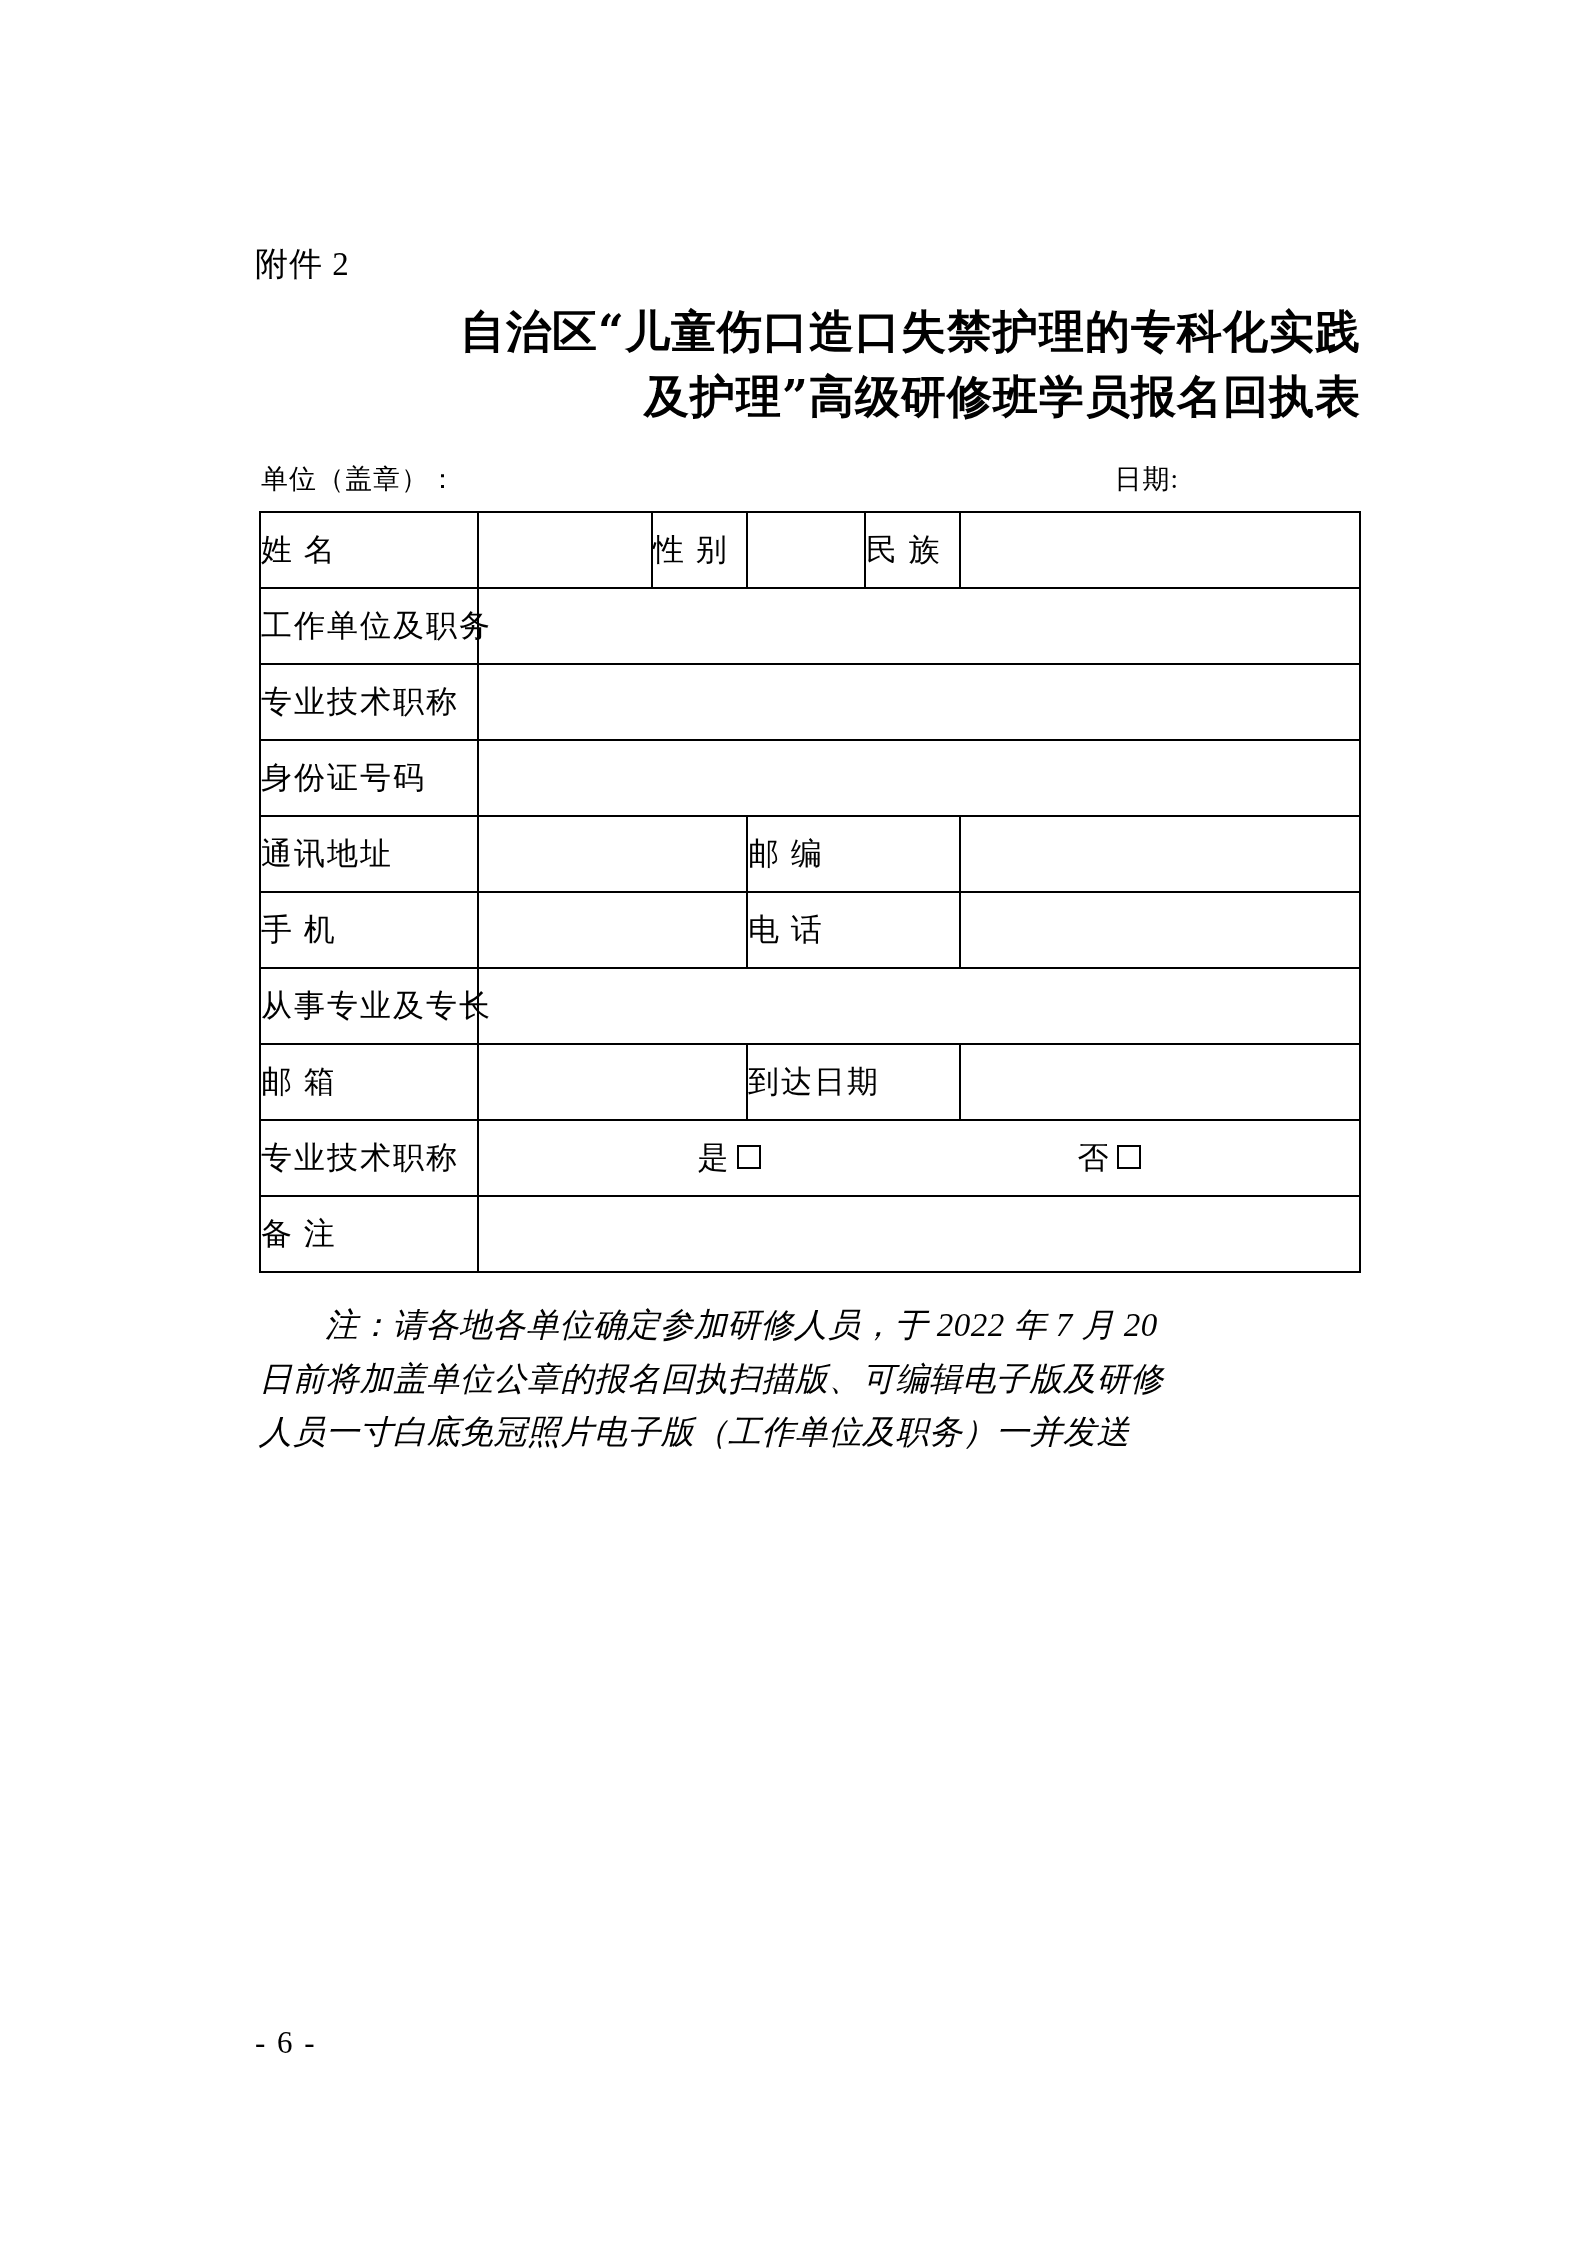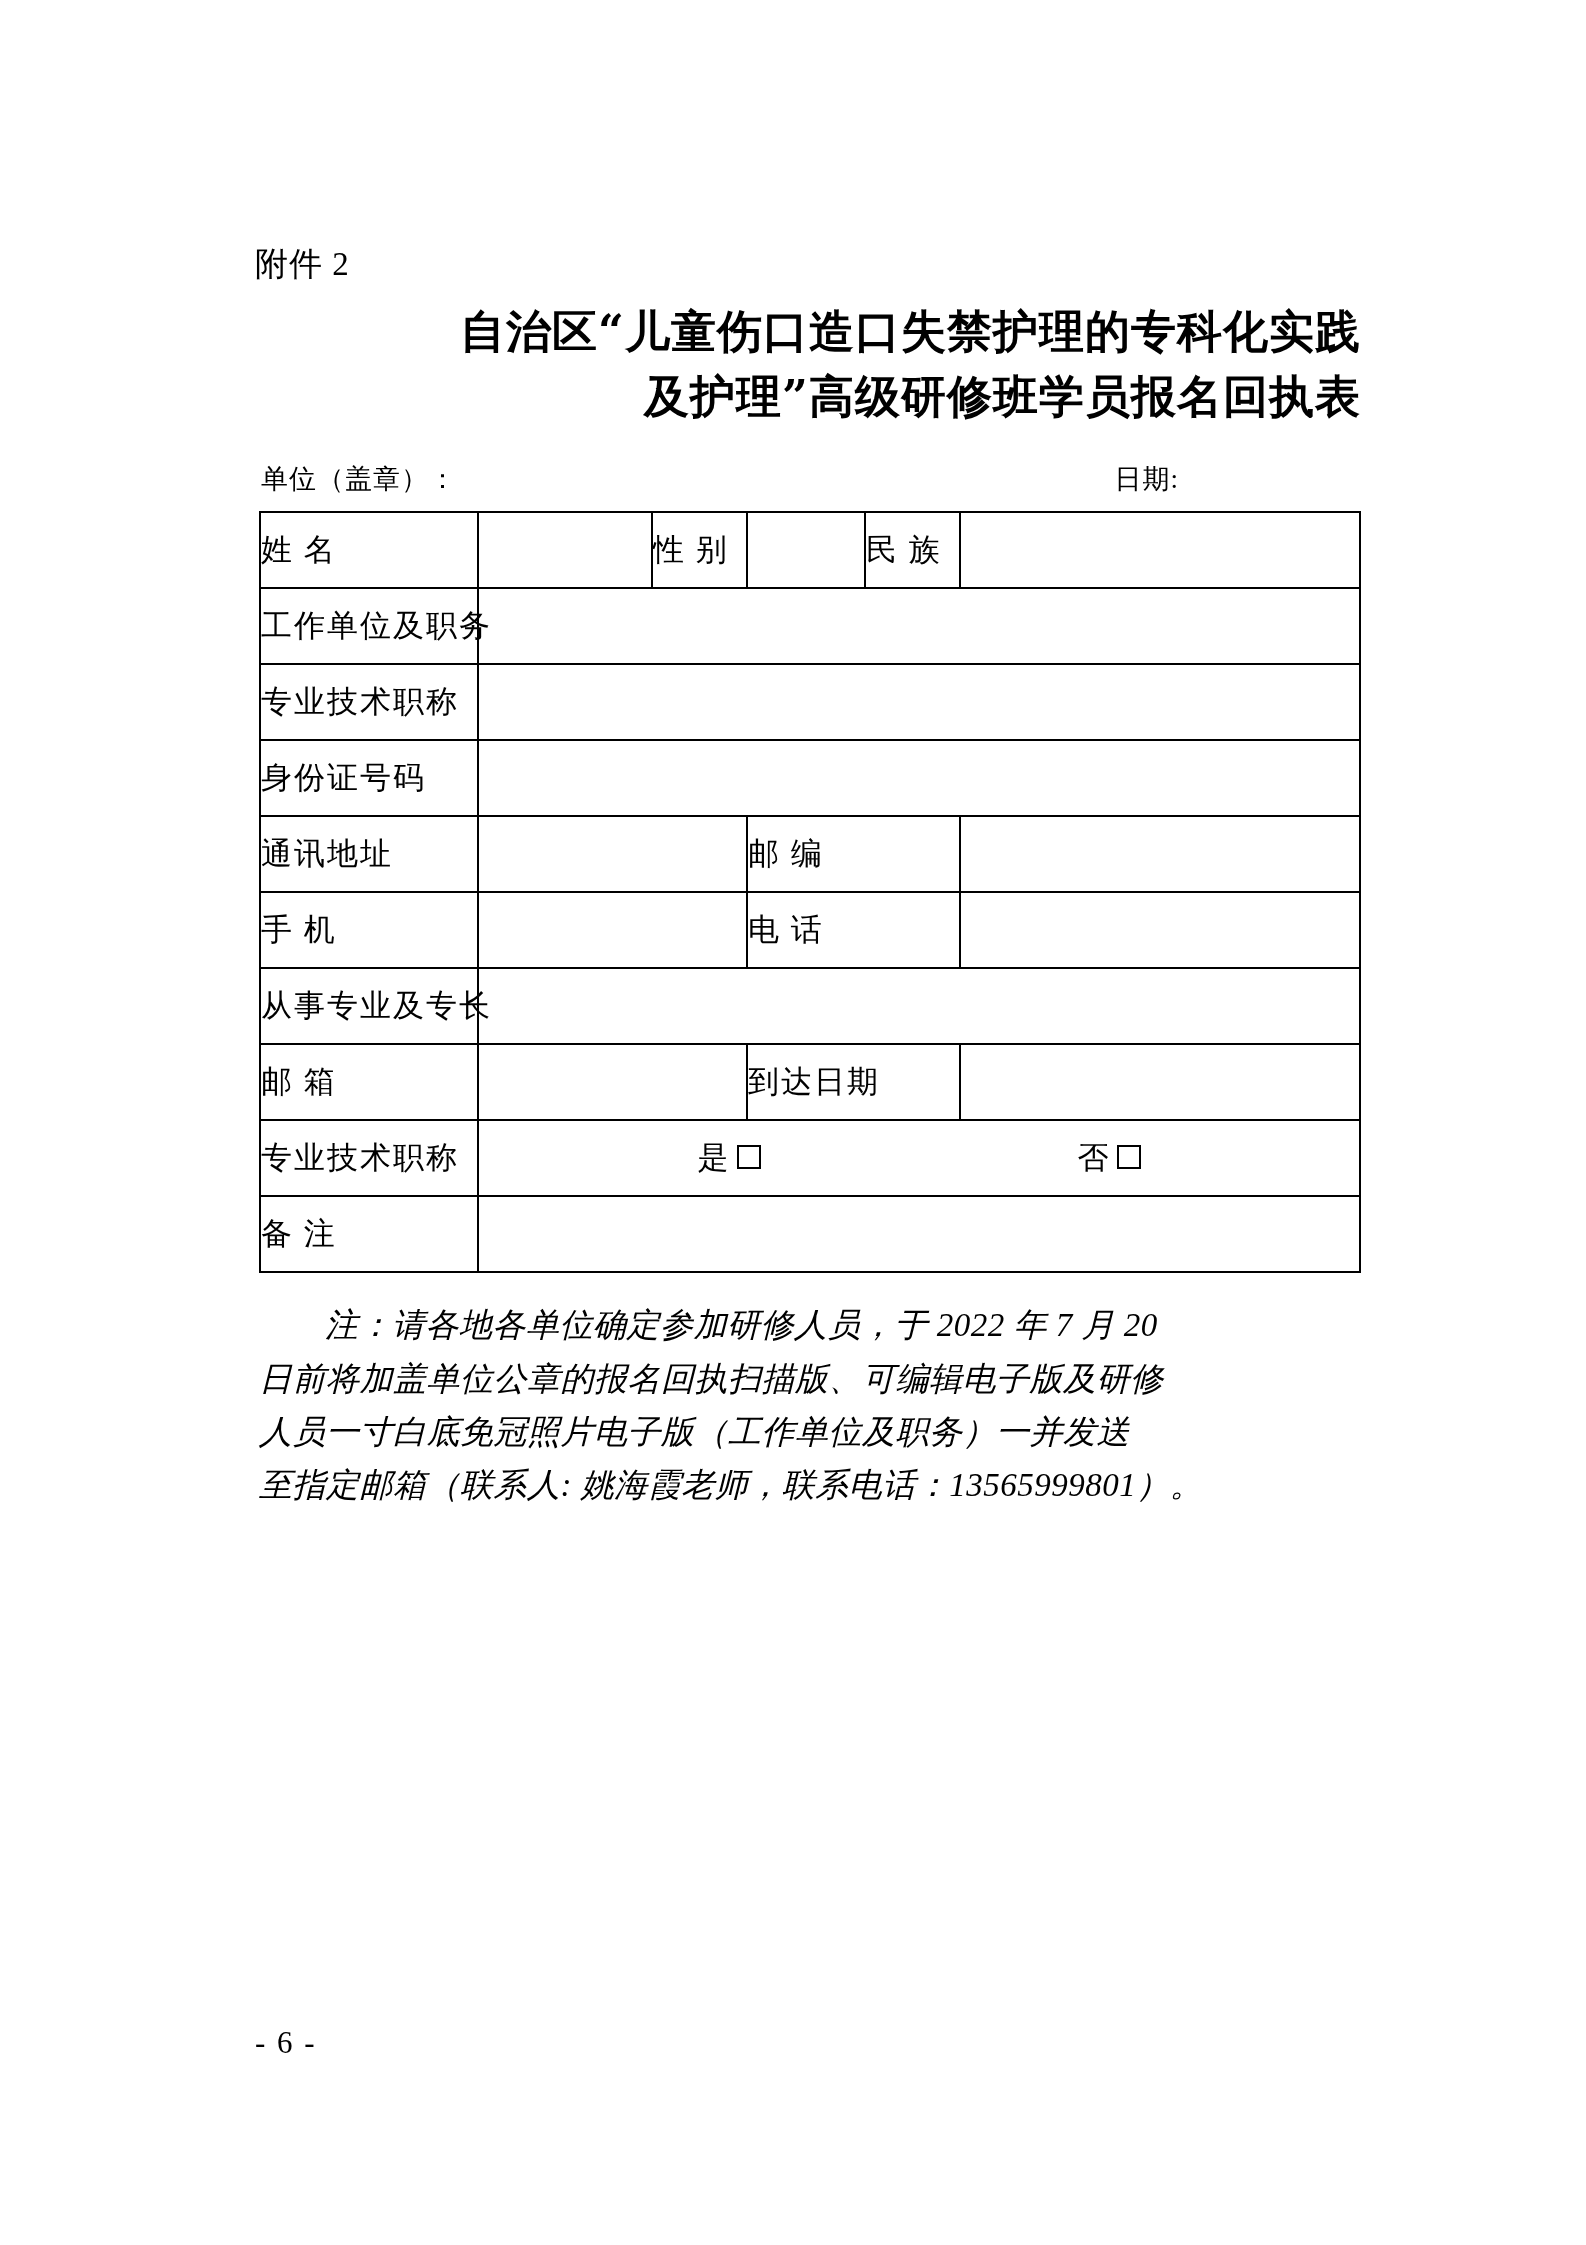--- a/index.html
+++ b/index.html
@@ -227,20 +227,19 @@
           <td class="label h-xtall">备 注</td>
           <td class="blank h-xtall" colspan="5"></td>
         </tr>
       </tbody>
     </table>
 
     <div class="note">
       <div><span class="indent"></span><span>注：请各地各单位确定参加研修人员，于 2022 年 7 月 20</span></div>
       <div>日前将加盖单位公章的报名回执扫描版、可编辑电子版及研修</div>
       <div>人员一寸白底免冠照片电子版（工作单位及职务）一并发送</div>
-      <div>至指定邮箱（联系人: 姚海霞老师，联系电话：13565999801）。</div>
     </div>
 
   </div>
 
   <div class="page-number">- 6 -</div>
 
 </div>
 
 </body></html>

